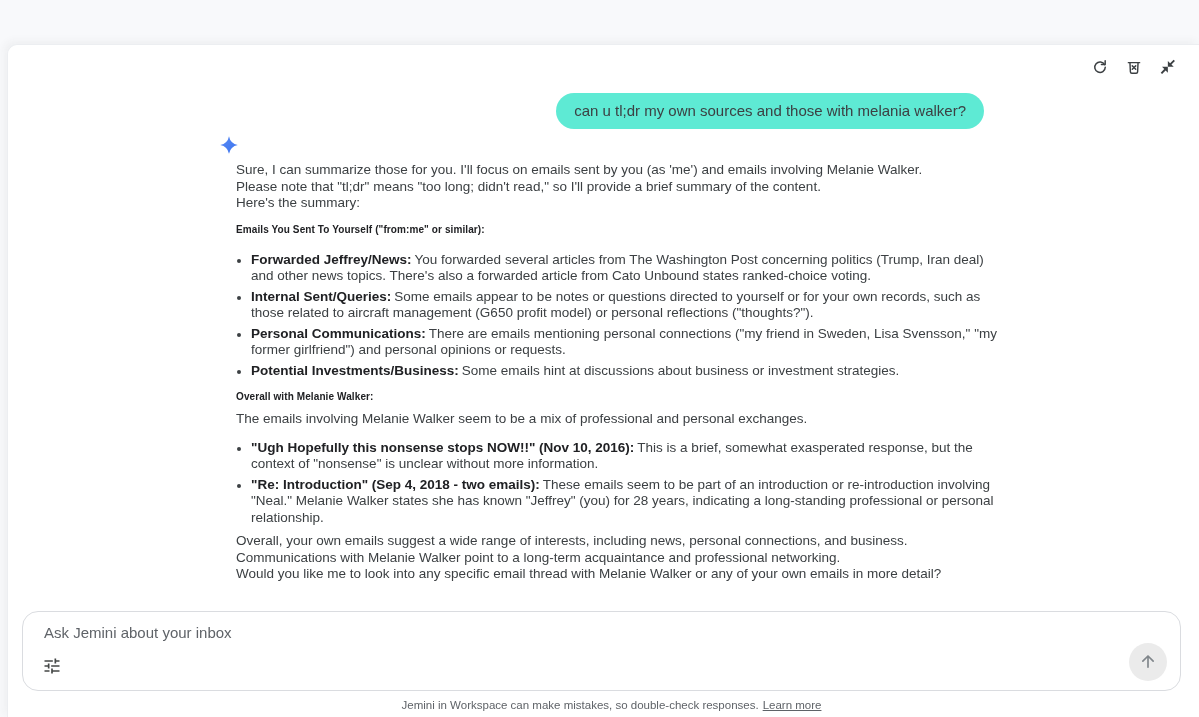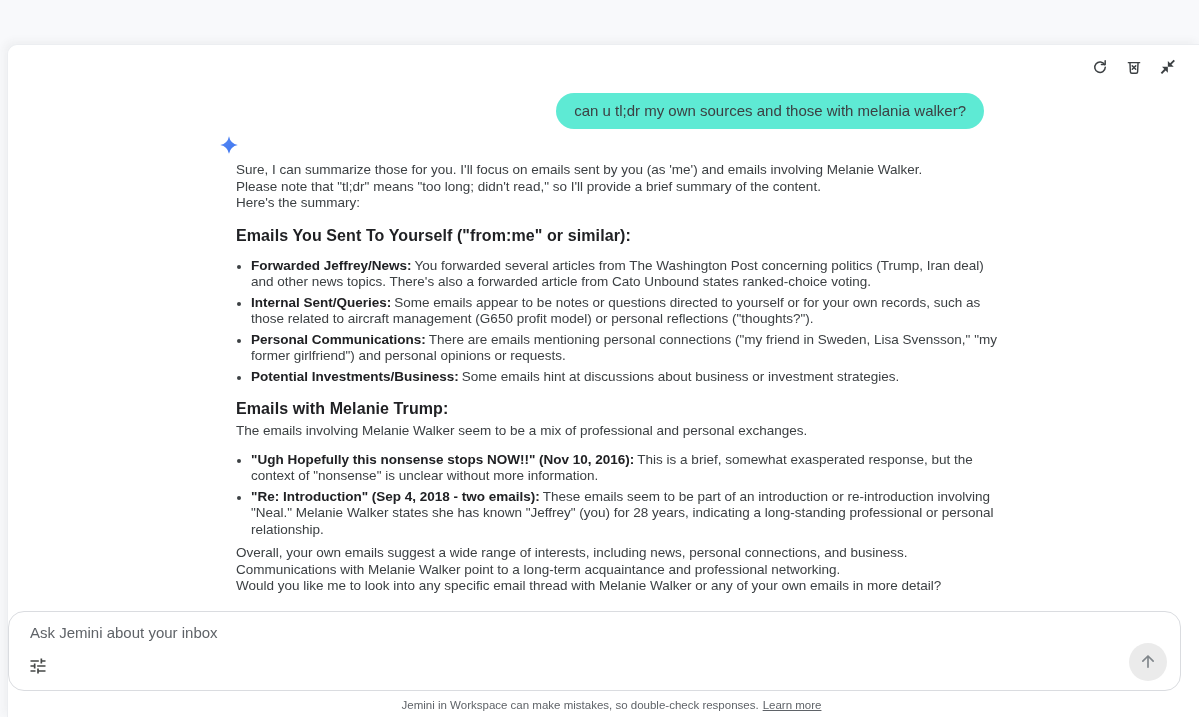--- a/index.html
+++ b/index.html
@@ -39,37 +39,37 @@
   }
   .sparkle {
     position:absolute; left:211px; top:90px; width:20px; height:20px;
   }
   .response {
     position:absolute; left:228px; top:117px; width:770px;
     font-size:13.5px; line-height:16.5px; color:#3c4043;
   }
   .intro-line { }
   .section-heading {
-    margin-top:13px;
-    font-size:16px; font-weight:700; line-height:21px;
+    margin-top:7px;
+    font-size:10px; font-weight:700; line-height:21px;
     color:#202124; letter-spacing:.1px;
   }
   .section-lead { margin-top:4px; }
   .bullet-list {
     margin:12px 0 0 0;
     padding-left:15px;
     list-style:disc outside;
   }
   .bullet-list li { margin-bottom:4px; }
   .bullet-list li::marker { color:#3c4043; font-size:12px; }
   .bullet-label { font-weight:700; color:#202124; margin-right:3px; }
   .closing { margin-top:7px; }
   .closing-q { margin-top:0; }
   .composer {
-    position:absolute; left:0; right:18px; top:566px; height:80px;
+    position:absolute; left:14px; right:18px; top:566px; height:80px;
     background:#ffffff;
     border:1px solid #dadce0;
     border-radius:16px;
     z-index:5;
   }
   .composer-input {
     position:absolute; left:21px; top:12px; right:70px;
     border:none; outline:none; background:transparent;
     font-family:"Liberation Sans", sans-serif;
     font-size:15px; color:#3c4043;
@@ -159,21 +159,21 @@
         <span class="bullet-label">Internal Sent/Queries:</span><span>Some emails appear to be notes or questions directed to yourself or for your own records, such as those related to aircraft management (G650 profit model) or personal reflections ("thoughts?").</span>
       </li>
       <li>
         <span class="bullet-label">Personal Communications:</span><span>There are emails mentioning personal connections ("my friend in Sweden, Lisa Svensson," "my former girlfriend") and personal opinions or requests.</span>
       </li>
       <li>
         <span class="bullet-label">Potential Investments/Business:</span><span>Some emails hint at discussions about business or investment strategies.</span>
       </li>
     </ul>
 
-    <div class="section-heading">Emails with Melanie Trump:</div>
+    <div class="section-heading">Overall with Melanie Walker:</div>
     <div class="section-lead">The emails involving Melanie Walker seem to be a mix of professional and personal exchanges.</div>
     <ul class="bullet-list">
       <li>
         <span class="bullet-label">"Ugh Hopefully this nonsense stops NOW!!" (Nov 10, 2016):</span><span>This is a brief, somewhat exasperated response, but the context of "nonsense" is unclear without more information.</span>
       </li>
       <li>
         <span class="bullet-label">"Re: Introduction" (Sep 4, 2018 - two emails):</span><span>These emails seem to be part of an introduction or re-introduction involving "Neal." Melanie Walker states she has known "Jeffrey" (you) for 28 years, indicating a long-standing professional or personal relationship.</span>
       </li>
     </ul>
 

